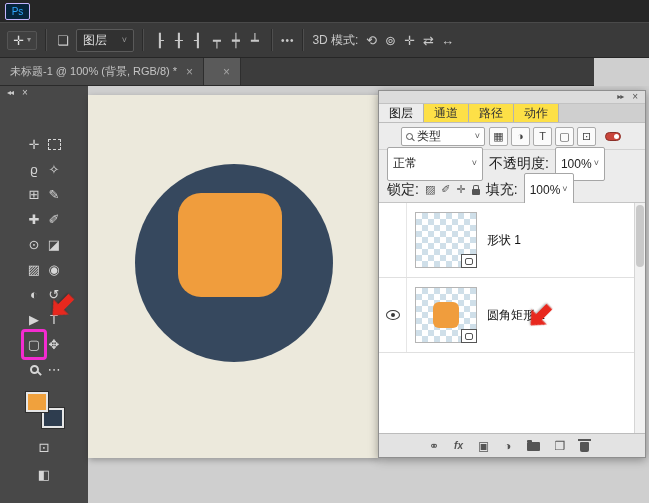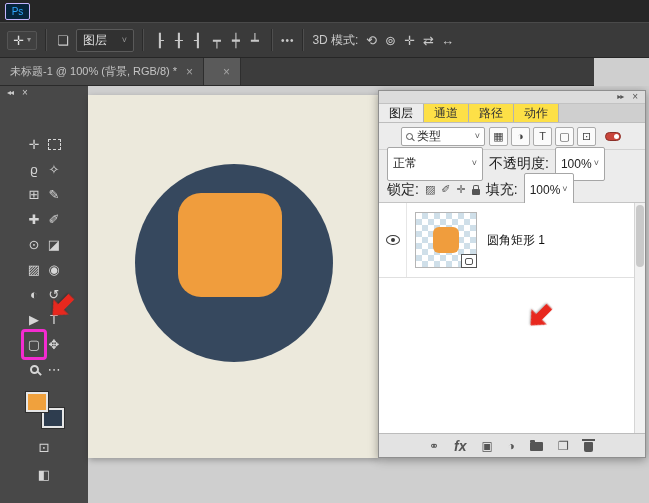--- a/index.html
+++ b/index.html
@@ -96,21 +96,21 @@
 .layer-thumb{width:62px;height:56px;margin-left:8px;position:relative;border:1px solid #b5b5b5;flex:none;background-color:#fff;background-image:linear-gradient(45deg,#cfdfe9 26%,transparent 26%,transparent 74%,#cfdfe9 74%),linear-gradient(45deg,#cfdfe9 26%,transparent 26%,transparent 74%,#cfdfe9 74%);background-size:12px 12px;background-position:0 0,6px 6px;display:flex;align-items:center;justify-content:center}
 .th-square{width:26px;height:26px;border-radius:6px;background:#f09d3d}
 .th-circle{width:40px;height:40px;border-radius:50%;background:#36485e}
 .thumb-badge{position:absolute;right:-1px;bottom:-1px;width:16px;height:14px;background:#fff;border:1px solid #555;display:flex;align-items:center;justify-content:center}
 .thumb-badge i{display:block;width:8px;height:7px;border:1px solid #555;border-radius:2px}
 .layer-label{margin-left:10px;font-size:12px;color:#111;white-space:nowrap}
 .list-scrollbar{position:absolute;right:0;top:0;bottom:0;width:11px;background:#f1f1f1;border-left:1px solid #d5d5d5}
 .list-scrollbar i{position:absolute;left:1px;top:2px;width:8px;height:62px;background:#c9c9c9;border-radius:4px;cursor:pointer}
 .panel-footer{height:24px;flex:none;background:#e3e3e3;border-top:1px solid #bcbcbc;display:flex;align-items:center;gap:15px;padding:0 10px 0 50px}
 .footer-icon{font-size:12px;color:#555;line-height:1;cursor:pointer}
-.footer-icon.fx{font-style:italic;font-weight:bold;font-size:14px}
+.footer-icon.fx{font-style:italic;font-weight:bold;font-size:10px}
 .mini-folder{display:inline-block;width:13px;height:9px;background:#555;border-radius:1px;position:relative;margin-top:2px;cursor:pointer}
 .mini-folder::before{content:"";position:absolute;left:0;top:-2px;width:5px;height:2px;background:#555;border-radius:1px 1px 0 0}
 .mini-trash{display:inline-block;width:9px;height:10px;background:#555;border-radius:1px 1px 2px 2px;position:relative;margin-top:3px;cursor:pointer}
 .mini-trash::before{content:"";position:absolute;left:-2px;top:-3px;width:13px;height:2px;background:#555}
 
 
 .red-arrow{position:absolute;width:32px;height:32px;z-index:9;color:#e8281e}
 .red-arrow svg{width:100%;height:100%;transform:rotate(135deg);filter:drop-shadow(0 1px 1px rgba(0,0,0,.35))}
 .arrow-toolbar{left:46px;top:204px}
 .arrow-layers{left:524px;top:214px}
@@ -264,20 +264,29 @@
       <span class="panel-label">填充:</span>
       <div class="value-dropdown">
         <span>100%</span>
         <span class="caret">˅</span>
       </div>
     </div>
     <div class="layer-list">
       <div class="list-scrollbar" able="true">
           <i></i>
         </div>
+    <div class="layer-row">
+          <div class="eye-well"></div>
+          <div class="layer-thumb">
+            <div class="thumb-badge">
+              <i></i>
+            </div>
+          </div>
+          <span class="layer-label">形状 1</span>
+        </div>
         <div class="layer-row">
           <div class="eye-well">
             <i class="eye"></i>
           </div>
           <div class="layer-thumb">
             <div class="th-square" style="background: rgb(240, 157, 61);"></div>
             <div class="thumb-badge">
               <i></i>
             </div>
           </div>

